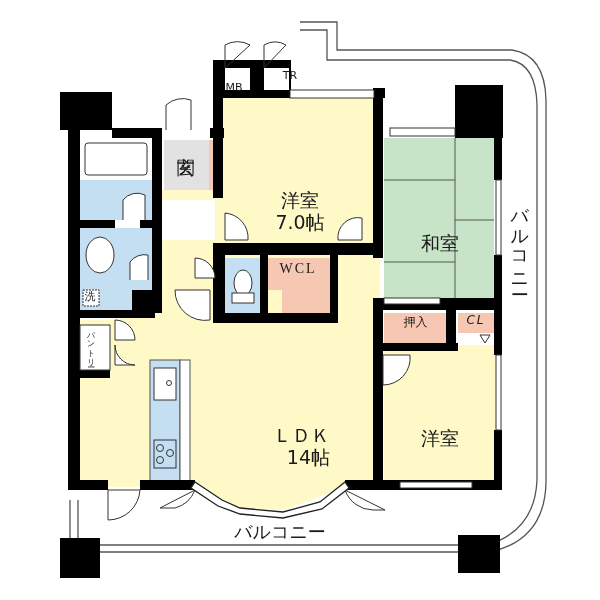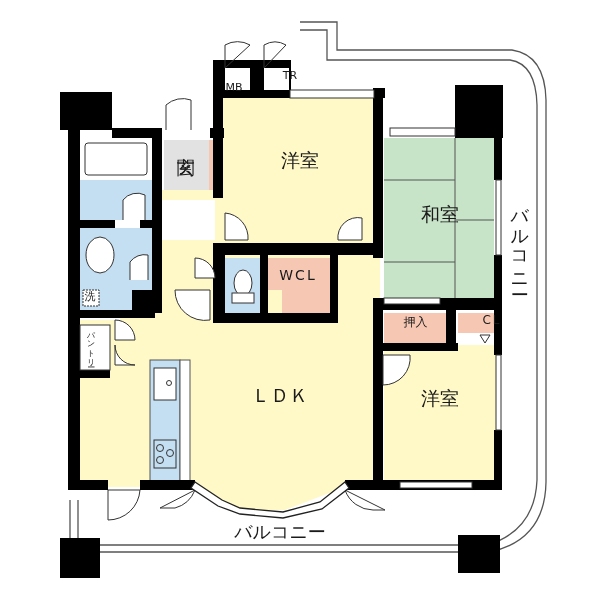--- a/index.html
+++ b/index.html
@@ -1,19 +1,19 @@
 <!DOCTYPE html>
 <html><head>
 <meta charset="utf-8">
 <style>
   html, body { margin:0; padding:0; background:#ffffff; }
   body { width:600px; height:600px; position:relative; overflow:hidden; font-family:"DejaVu Sans", sans-serif; }
   #plan { position:absolute; left:0; top:0; width:600px; height:600px; }
   .lbl { position:absolute; text-align:center; color:#1a1a1a; line-height:1.15; }
-  .big { font-size:19px; }
+  .big { font-size:19px;margin-top:40px; }
   .med { font-size:14px; letter-spacing:2px; }
   .vert { writing-mode:vertical-rl; font-size:18px; letter-spacing:2px; }
 </style>
 </head>
 <body>
 
 <svg id="plan" viewBox="0 0 600 600" xmlns="http://www.w3.org/2000/svg">
 
   <g fill="none" stroke="#555" stroke-width="1.3">
     <path d="M300 22 L337 22 L337 50 L512 50 Q545 55 546 100 L546 482 Q545 540 490 552 L70 552 L70 500"></path>
@@ -142,32 +142,34 @@
     <circle cx="170" cy="453" r="3.5" fill="none"></circle>
     <circle cx="160" cy="460" r="3.5" fill="none"></circle>
     <rect x="80" y="325" width="30" height="45"></rect>
     <rect x="83" y="290" width="16" height="16" stroke-dasharray="2,1"></rect>
     <polygon points="480,335 490,335 485,343" fill="none"></polygon>
   </g>
 </svg>
 
 <div class="lbl big" style="left:260px;top:150px;width:80px;">
   <div>洋室</div>
+  <div>7.0帖</div>
 </div>
-<div class="lbl big" style="left:400px;top:204px;width:80px;">
+<div class="lbl big" style="left:400px;top:193px;width:80px;">
   <div>和室</div>
 </div>
-<div class="lbl big" style="left:230px;top:385px;width:100px;">
+<div class="lbl big" style="left:230px;top:385px;width:100px;text-align:right;">
   <div>ＬＤＫ</div>
+  <div>14帖</div>
 </div>
 <div class="lbl big" style="left:400px;top:388px;width:80px;">
   <div>洋室</div>
 </div>
 <div class="lbl vert" style="left:175px;top:143px;">玄関</div>
-<div class="lbl med" style="left:268px;top:267px;width:60px;">WCL</div>
+<div class="lbl med" style="left:268px;top:261px;width:60px;font-family:Liberation Serif, serif;">WCL</div>
 <div class="lbl" style="left:388px;top:316px;width:55px;font-size:12px;">押入</div>
-<div class="lbl" style="left:474px;top:314px;width:36px;font-size:12px;letter-spacing:2px;">CL</div>
+<div class="lbl" style="left:458px;top:314px;width:36px;font-size:12px;letter-spacing:2px;font-style:italic;">CL</div>
 <div class="lbl" style="left:82px;top:291px;width:16px;font-size:11px;">洗</div>
 <div class="lbl" style="left:86px;top:326px;writing-mode:vertical-rl;font-size:8px;">パントリー</div>
 <div class="lbl" style="left:220px;top:70px;width:28px;font-size:11px;margin-top:12px;">MB</div>
 <div class="lbl" style="left:276px;top:70px;width:28px;font-size:11px;">TR</div>
 <div class="lbl" style="left:220px;top:522px;width:120px;font-size:18px;">バルコニー</div>
 <div class="lbl vert" style="left:509px;top:195px;">バルコニー</div>
 
 </body></html>

